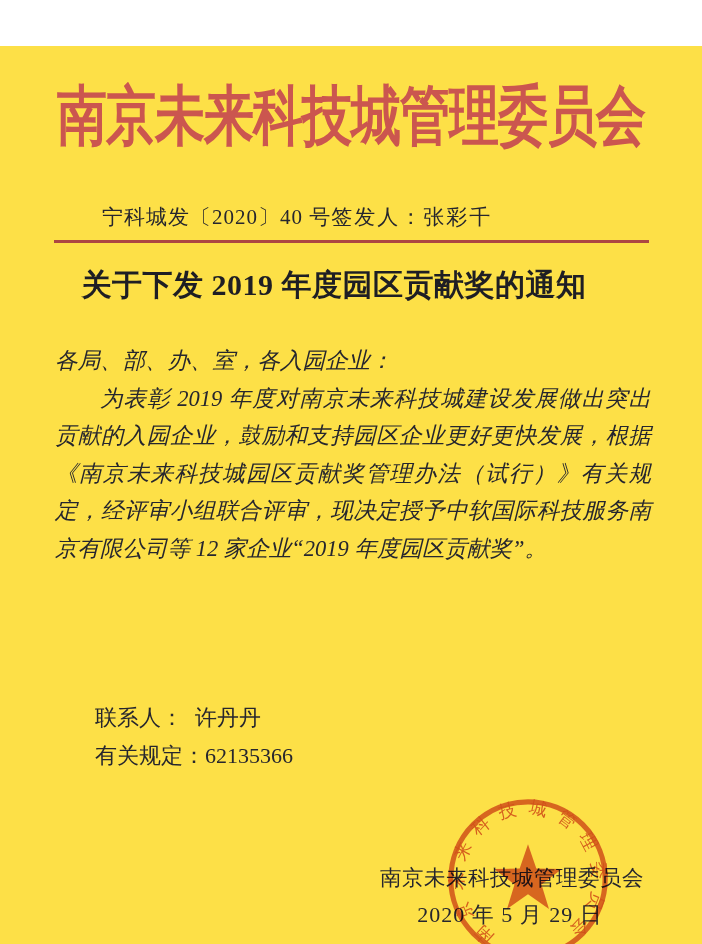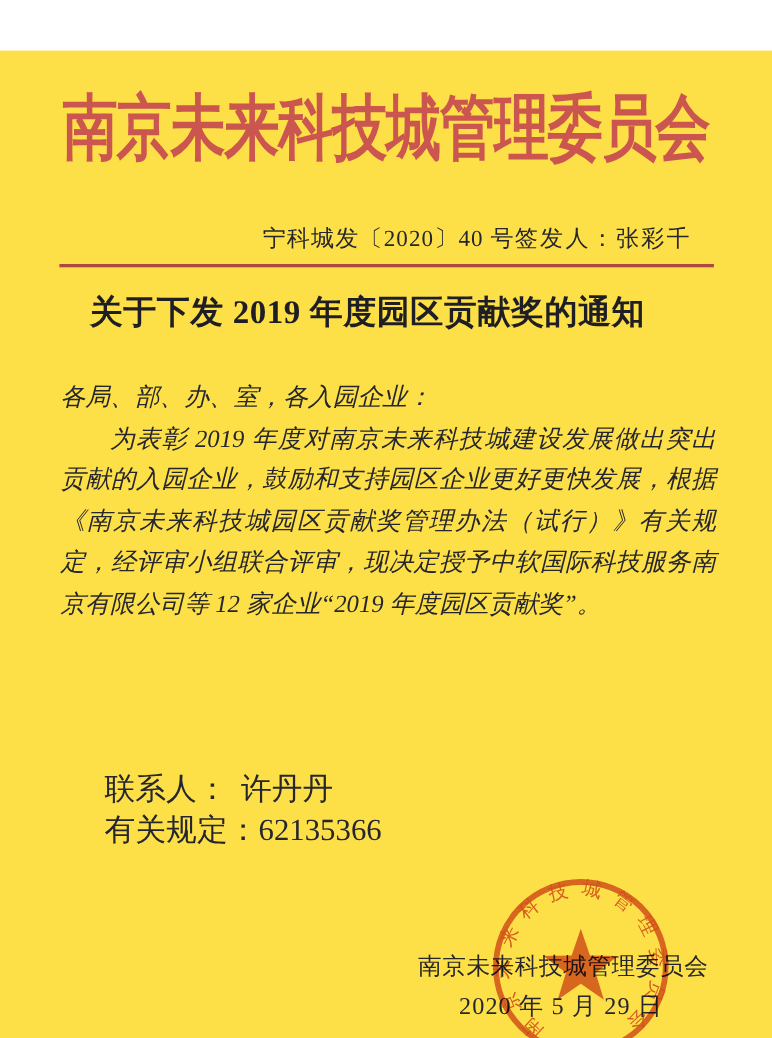--- a/index.html
+++ b/index.html
@@ -28,21 +28,21 @@
     transform-origin: center top;
     white-space: nowrap;
   }
 
   .docnum-row {
     position: absolute;
     top: 157px;
     left: 55px;
     width: 594px;
     display: flex;
-    justify-content: flex-end;
+    justify-content: flex-start;
     font-size: 21px;
     line-height: 28px;
   }
   .docnum-row .docnum { padding-left: 47px; letter-spacing: 1px; }
   .docnum-row .issuer { padding-right: 20px; letter-spacing: 2px; }
 
   .red-rule {
     position: absolute;
     top: 194px;
     left: 54px;
@@ -84,21 +84,21 @@
     left: 86px;
     margin: 0;
     font-size: 22.5px;
     line-height: 37.6px;
   }
 
   .contact-block {
     position: absolute;
     top: 653px;
     left: 95px;
-    font-size: 28px;
+    font-size: 22px;
     line-height: 38px;
   }
   .contact-block p { margin: 0; }
   .contact-block .contact-value { margin-left: 12px; }
 
   .signature-org {
     position: absolute;
     top: 817px;
     left: 380px;
     width: 260px;

